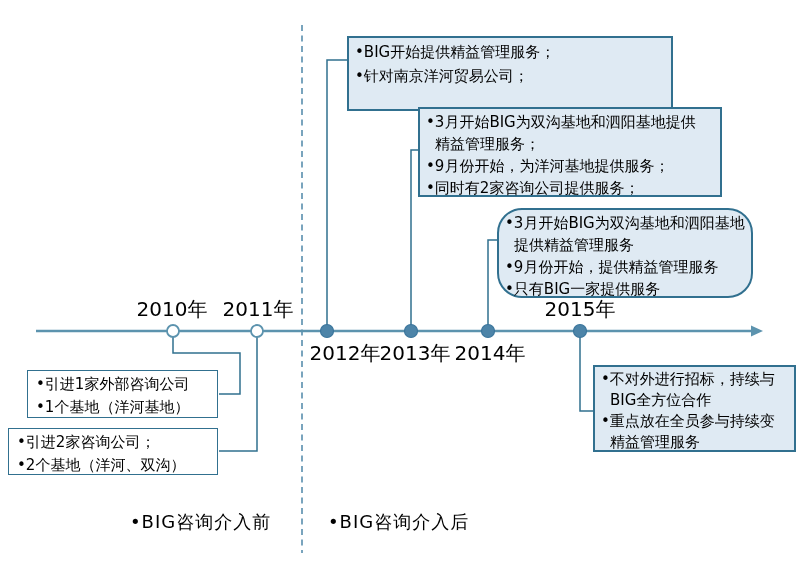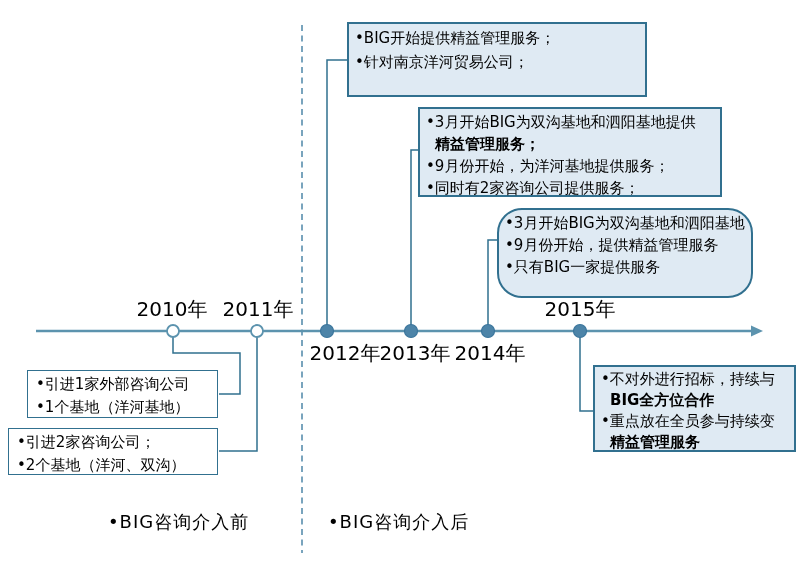--- a/index.html
+++ b/index.html
@@ -11,23 +11,23 @@
   }
   #overlay { position:absolute; left:0; top:0; width:800px; height:572px; }
 
   .event-box {
     position:absolute; box-sizing:border-box;
     border:2px solid #31708f; background:#dfeaf3;
     padding:2px 4px 0 6px; font-size:15px;
   }
   .event-box.plain { background:#ffffff; border-width:1.5px;padding-left:8px; }
   .event-box .line { white-space:nowrap; }
-  .event-box .line.cont { padding-left:9px;font-weight:bold; }
+  .event-box .line.cont { padding-left:9px; }
 
-  #box-2012 { left:347px; top:22px;  width:300px; height:75px; }
+  #box-2012 { left:347px; top:36px;  width:326px; height:75px; }
   #box-2012 .line { line-height:24px; }
   #box-2013 { left:418px; top:107px; width:304px; height:90px; }
   #box-2013 .line { line-height:22px; }
   #box-2014 { left:497px; top:208px; width:256px; height:90px;border-radius:25px; }
   #box-2014 .line { line-height:22px; }
   #box-2015 { left:593px; top:365px; width:203px; height:87px; }
   #box-2015 .line { line-height:21px; }
   #box-2010 { left:27px;  top:370px; width:191px; height:48px; }
   #box-2010 .line { line-height:23px; }
   #box-2011 { left:8px;   top:428px; width:210px; height:47px; }
@@ -41,21 +41,21 @@
   #year-2011 { left:220px; top:299px; }
   #year-2012 { left:307px; top:343px; }
   #year-2013 { left:377px; top:343px; }
   #year-2014 { left:452px; top:343px; }
   #year-2015 { left:542px; top:299px; }
 
   .footer-label {
     position:absolute; top:511px; font-size:18px; line-height:22px;
     white-space:nowrap; letter-spacing:1px;
   }
-  #footer-before { left:108px; }
+  #footer-before { left:130px; }
   #footer-after  { left:328px; }
 </style>
 </head>
 <body>
 
 <div id="stage">
 
   <svg id="overlay" viewBox="0 0 800 572" xmlns="http://www.w3.org/2000/svg">
 
     <line x1="302" y1="25" x2="302" y2="553" stroke="#4d86a8" stroke-width="1.5" stroke-dasharray="6 4.5"></line>
@@ -92,20 +92,21 @@
 
   <div class="event-box" id="box-2013">
     <div class="line">•3月开始BIG为双沟基地和泗阳基地提供</div>
     <div class="line cont">精益管理服务；</div>
     <div class="line">•9月份开始，为洋河基地提供服务；</div>
     <div class="line">•同时有2家咨询公司提供服务；</div>
   </div>
 
   <div class="event-box" id="box-2014">
     <div class="line">•3月开始BIG为双沟基地和泗阳基地</div>
+    <div class="line cont">提供精益管理服务</div>
     <div class="line">•9月份开始，提供精益管理服务</div>
     <div class="line">•只有BIG一家提供服务</div>
   </div>
 
   <div class="event-box" id="box-2015">
     <div class="line">•不对外进行招标，持续与</div>
     <div class="line cont">BIG全方位合作</div>
     <div class="line">•重点放在全员参与持续变</div>
     <div class="line cont">精益管理服务</div>
   </div>

